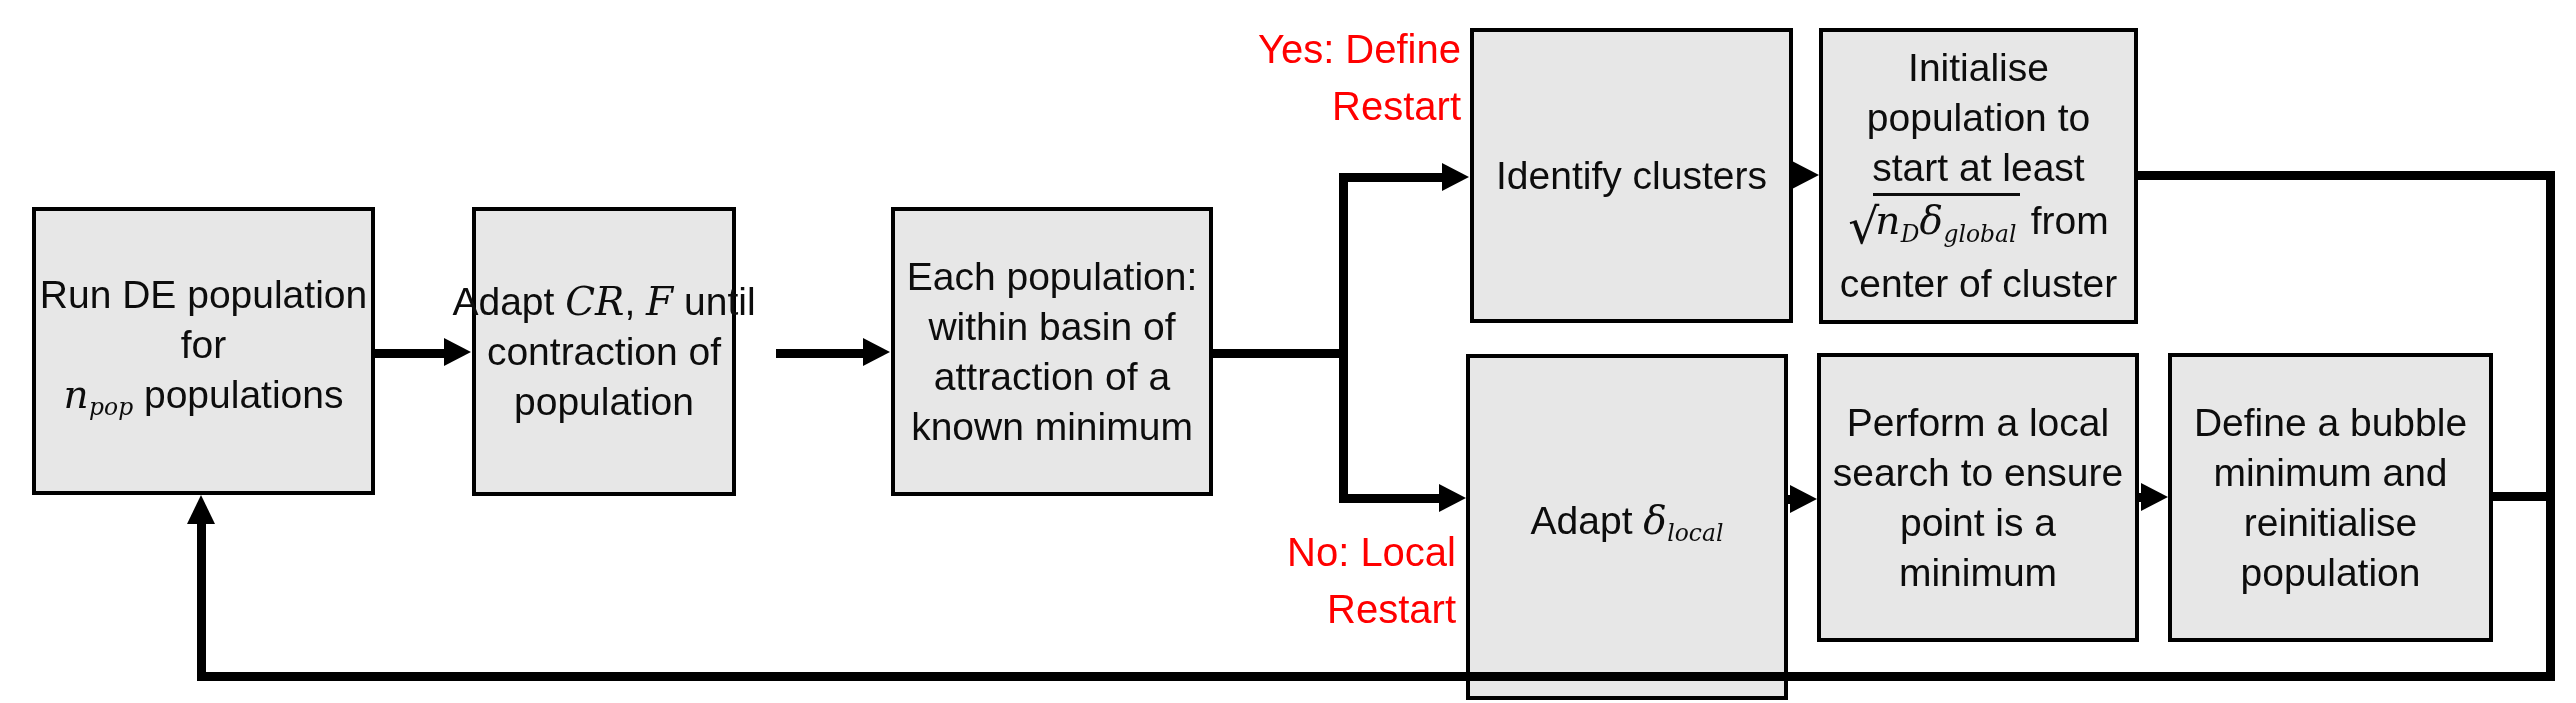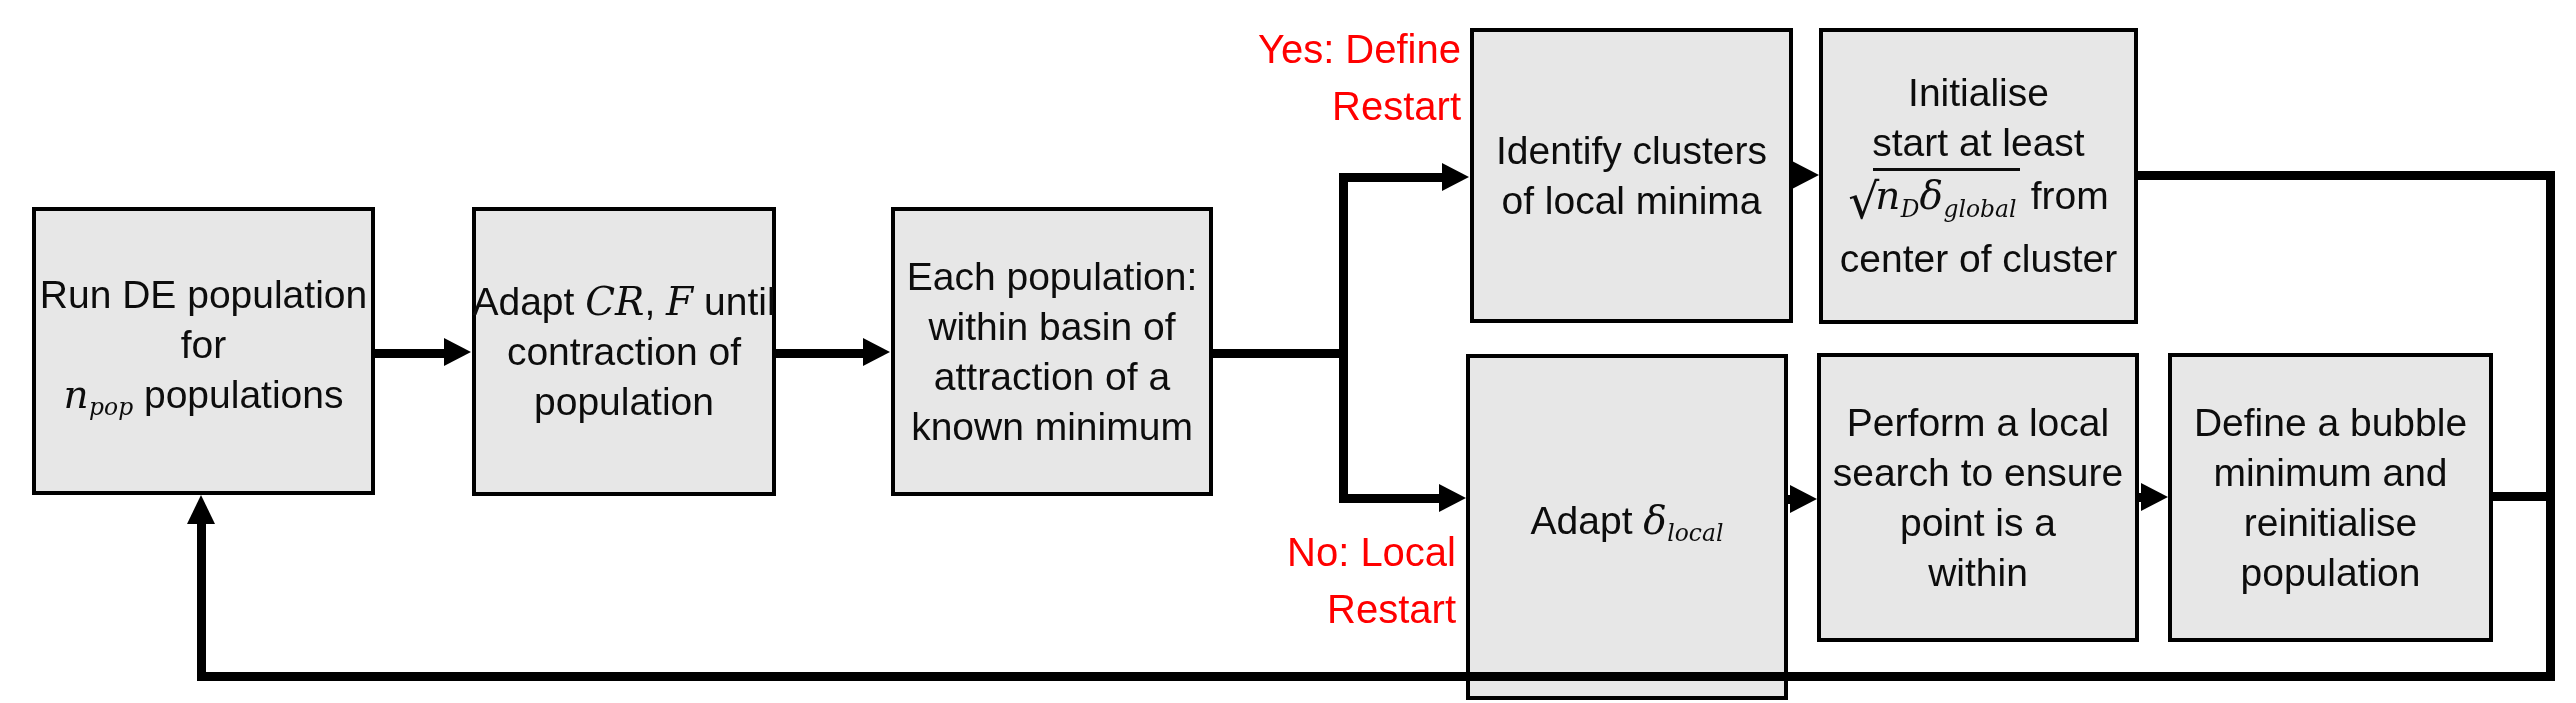--- a/index.html
+++ b/index.html
@@ -24,21 +24,21 @@
     align-items: center;
     text-align: center;
     font-size: 39px;
     line-height: 50px;
     color: #0d0d0d;
     padding: 0 1.7px;
   }
   .fbox .line { white-space: nowrap; }
 
   .b1 { left: 32px;   top: 207px; width: 343px; height: 288px; }
-  .b2 { left: 472px;  top: 207px; width: 304px; height: 289px; }
+  .b2 { left: 472px;  top: 207px; width: 264px; height: 289px; }
   .b3 { left: 891px; top: 207px; width: 322px; height: 289px; }
   .b4 { left: 1470px; top: 28px;  width: 323px; height: 295px; }
   .b5 { left: 1819px; top: 28px;  width: 319px; height: 296px; }
   .b6 { left: 1466px; top: 354px; width: 322px; height: 346px; }
   .b7 { left: 1817px; top: 353px; width: 322px; height: 289px; }
   .b8 { left: 2168px; top: 353px; width: 325px; height: 289px; align-items: center; }
 
   
   .mvar {
     font-family: "DejaVu Serif", serif;
@@ -132,36 +132,36 @@
       <div class="line"><span>population</span></div>
     </div>
   <div class="fbox b3">
       <div class="line"><span>Each population:</span></div>
       <div class="line"><span>within basin of</span></div>
       <div class="line"><span>attraction of a</span></div>
       <div class="line"><span>known minimum</span></div>
     </div>
   <div class="fbox b4">
       <div class="line"><span>Identify clusters</span></div>
-      <div class="line"><span>of local minima</span></div>
     </div>
   <div class="fbox b5">
       <div class="line"><span>Initialise</span></div>
+      <div class="line"><span>population to</span></div>
       <div class="line"><span>start at least</span></div>
       <div class="line"><span class="sqrt"><span class="sqrt-rad">√</span><span class="sqrt-body"><span class="mvar">n<span class="msub">D</span></span><span class="mvar">δ<span class="msub">global</span></span></span></span><span> from</span></div>
       <div class="line"><span>center of cluster</span></div>
     </div>
   <div class="fbox b6">
       <div class="line"><span>Adapt </span><span class="mvar">δ<span class="msub">local</span></span></div>
     </div>
   <div class="fbox b7">
       <div class="line"><span>Perform a local</span></div>
       <div class="line"><span>search to ensure</span></div>
       <div class="line"><span>point is a</span></div>
-      <div class="line"><span>within</span></div>
+      <div class="line"><span>minimum</span></div>
     </div>
   <div class="fbox b8">
       <div class="line"><span>Define a bubble</span></div>
       <div class="line"><span>minimum and</span></div>
       <div class="line"><span>reinitialise</span></div>
       <div class="line"><span>population</span></div>
     </div>
 
   <div class="branch-label label-yes">
     <div>Yes: Define</div>

